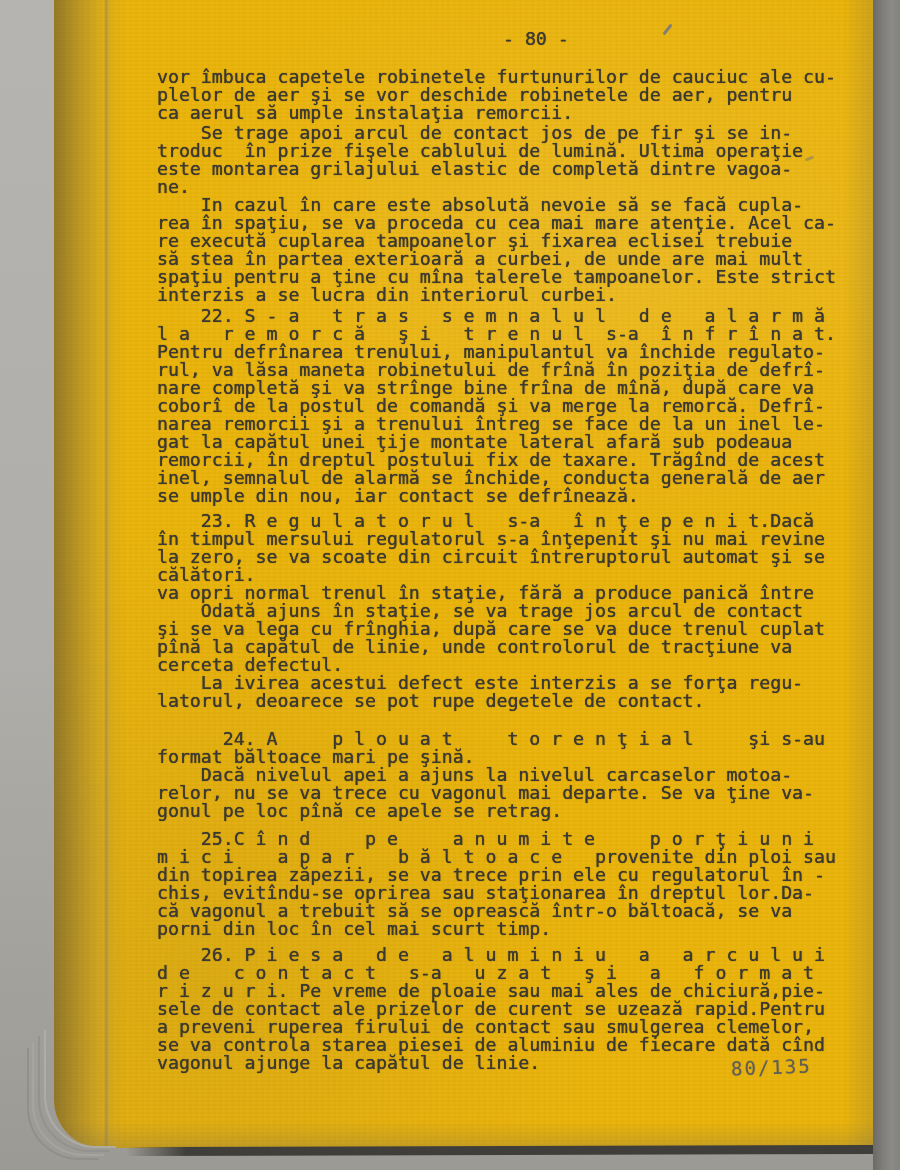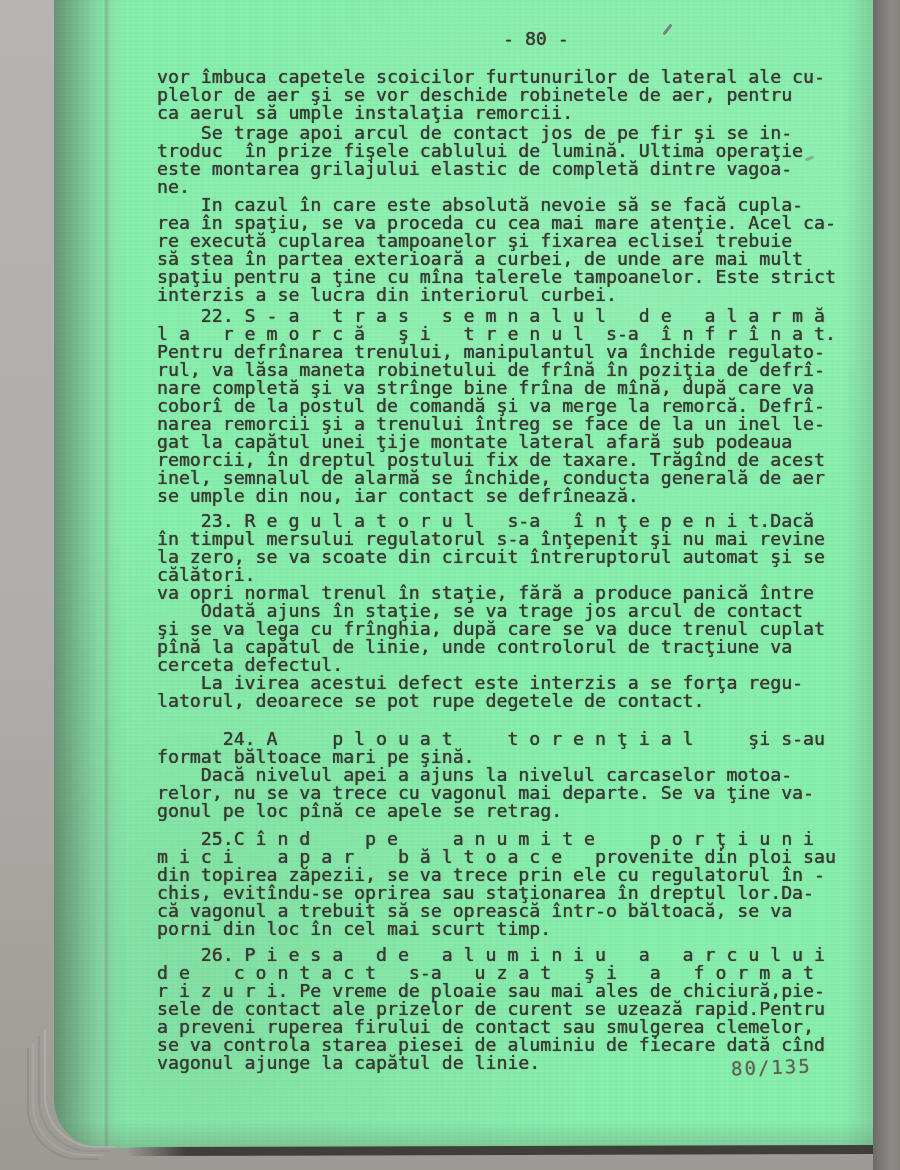--- a/index.html
+++ b/index.html
@@ -3,21 +3,21 @@
 <meta charset="utf-8">
 <style>
   html,body{margin:0;padding:0;}
   body{
     width:900px;height:1170px;position:relative;overflow:hidden;
     background:linear-gradient(180deg,#b5b4b0 0%,#afaeaa 55%,#9b9a94 100%);
     font-family:"DejaVu Sans Mono","Liberation Mono",monospace;
   }
   .page{
     position:absolute;left:54px;top:0;width:820px;height:1148px;
-    background:#86efac;
+    background:#eab308;
     border-bottom-left-radius:48px;
   }
   .page .texture{
     position:absolute;inset:0;border-bottom-left-radius:48px;pointer-events:none;
     background:
       radial-gradient(ellipse 620px 420px at 66% 22%, rgba(255,255,255,0.10), rgba(255,255,255,0) 70%),
       radial-gradient(ellipse 560px 640px at 18% 85%, rgba(92,90,84,0.10), rgba(92,90,84,0) 70%),
       repeating-linear-gradient(0deg, rgba(255,255,255,0.020) 0 2px, rgba(60,58,52,0.015) 2px 4px),
       repeating-linear-gradient(90deg, rgba(255,255,255,0.015) 0 3px, rgba(60,58,52,0.012) 3px 6px);
   }
@@ -89,21 +89,21 @@
 <div class="page">
   <div class="texture"></div>
   <div class="binding-shadow"></div>
   <div class="header-num">- 80 -</div>
   <div class="mark-apostrophe"></div>
   <div class="mark-speck"></div>
 </div>
 
 <div class="text-col">
     <div class="block">
-      <div class="line">vor îmbuca capetele scoicilor furtunurilor de lateral ale cu-</div>
+      <div class="line">vor îmbuca capetele robinetele furtunurilor de cauciuc ale cu-</div>
       <div class="line">plelor de aer şi se vor deschide robinetele de aer, pentru</div>
       <div class="line">ca aerul să umple instalaţia remorcii.</div>
     </div>
     <div class="block">
       <div class="line">    Se trage apoi arcul de contact jos de pe fir şi se in-</div>
       <div class="line">troduc  în prize fişele cablului de lumină. Ultima operaţie</div>
       <div class="line">este montarea grilajului elastic de completă dintre vagoa-</div>
       <div class="line">ne.</div>
     </div>
     <div class="block">

